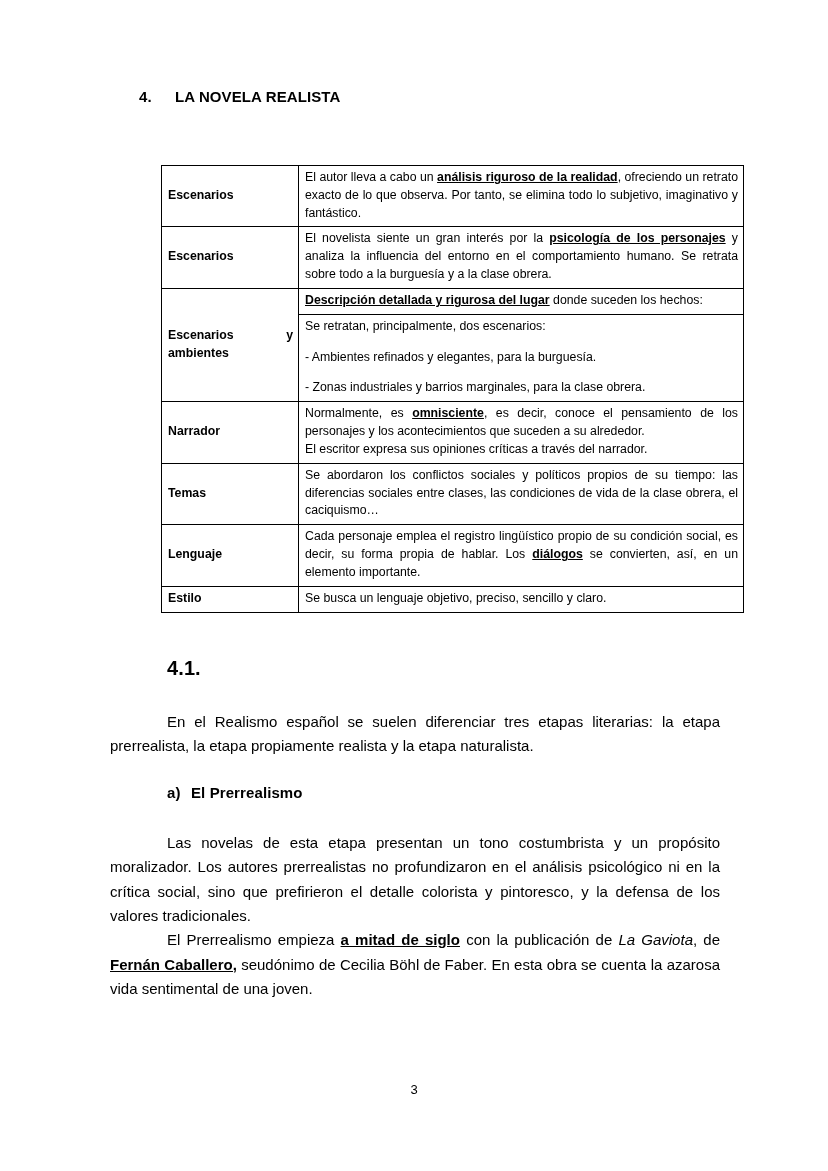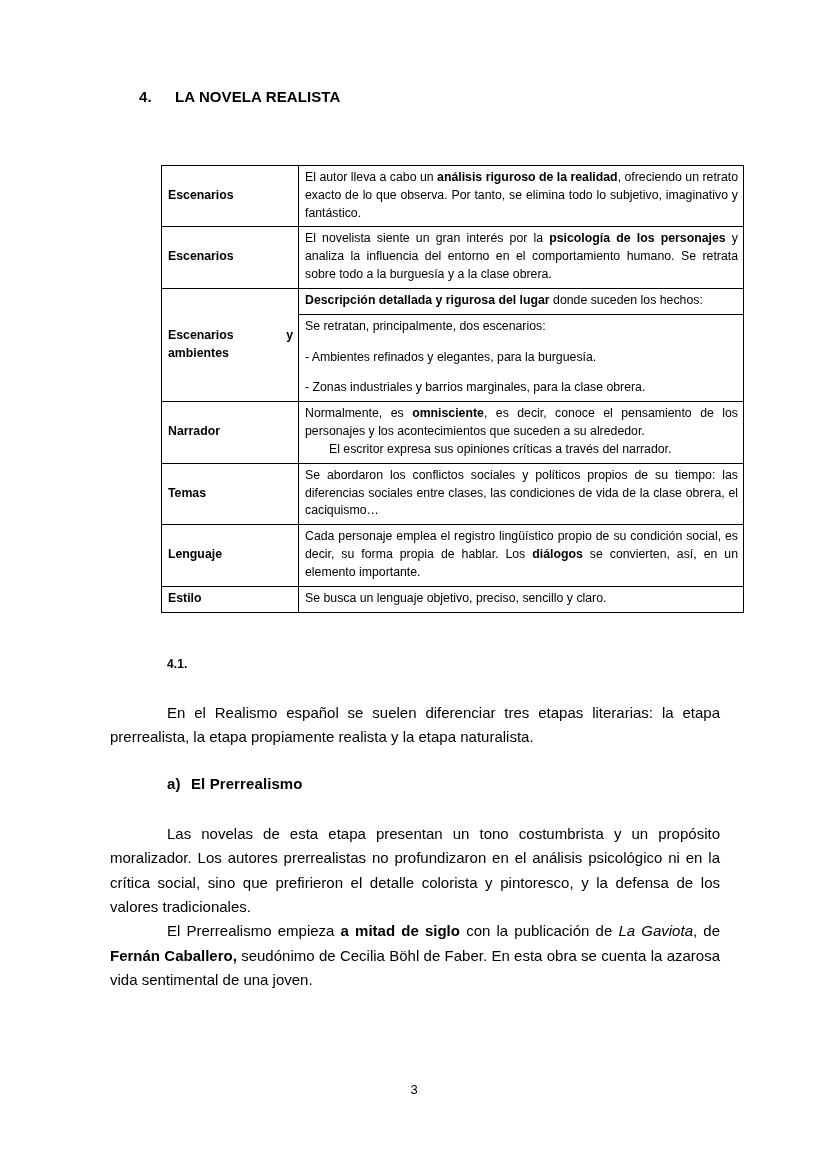--- a/index.html
+++ b/index.html
@@ -38,21 +38,21 @@
     margin: 0 0 0 0;
   }
   .h-sec .num {
     width: 36px;
     flex: 0 0 36px;
   }
   .h-sec-4 { padding-left: 29px; }
   .h-sub {
     display: flex;
     align-items: flex-start;
-    font-size: 12px;
+    font-size: 20px;
     font-weight: bold;
     padding-left: 57px;
     letter-spacing: 0.1px;
   }
   .h-sub .num {
     width: 57px;
     flex: 0 0 57px;
   }
   .h-letter {
     display: flex;
@@ -108,35 +108,35 @@
   td.label {
     width: 125px;
     text-align: center;
     font-weight: bold;
     font-size: 13.2px;
     padding: 4px 4px;
   }
   td.desc { width: 433px; }
   td.desc.nojust { text-align: left; }
   .cell-p { margin: 0; }
-  .cell-p + .cell-p { margin-top: 0; margin-left: 24px; }
+  .cell-p + .cell-p { margin-top: 0; }
   .gap-line { margin: 0; height: 13px; }
 
   
   .folio {
     position: absolute;
     left: 0;
     right: 0;
     top: 1082px;
     text-align: center;
     font-size: 13px;
   }
 
   i, em { font-style: italic; }
-  b, strong { font-weight: bold; }
+  b, strong { font-weight: bold; text-decoration: underline; }
 </style>
 </head>
 <body>
 
 <div class="page">
   <div class="content">
 
     <div class="h-sec h-sec-4">
       <span class="num">4.</span>
       <span>LA NOVELA REALISTA</span>

